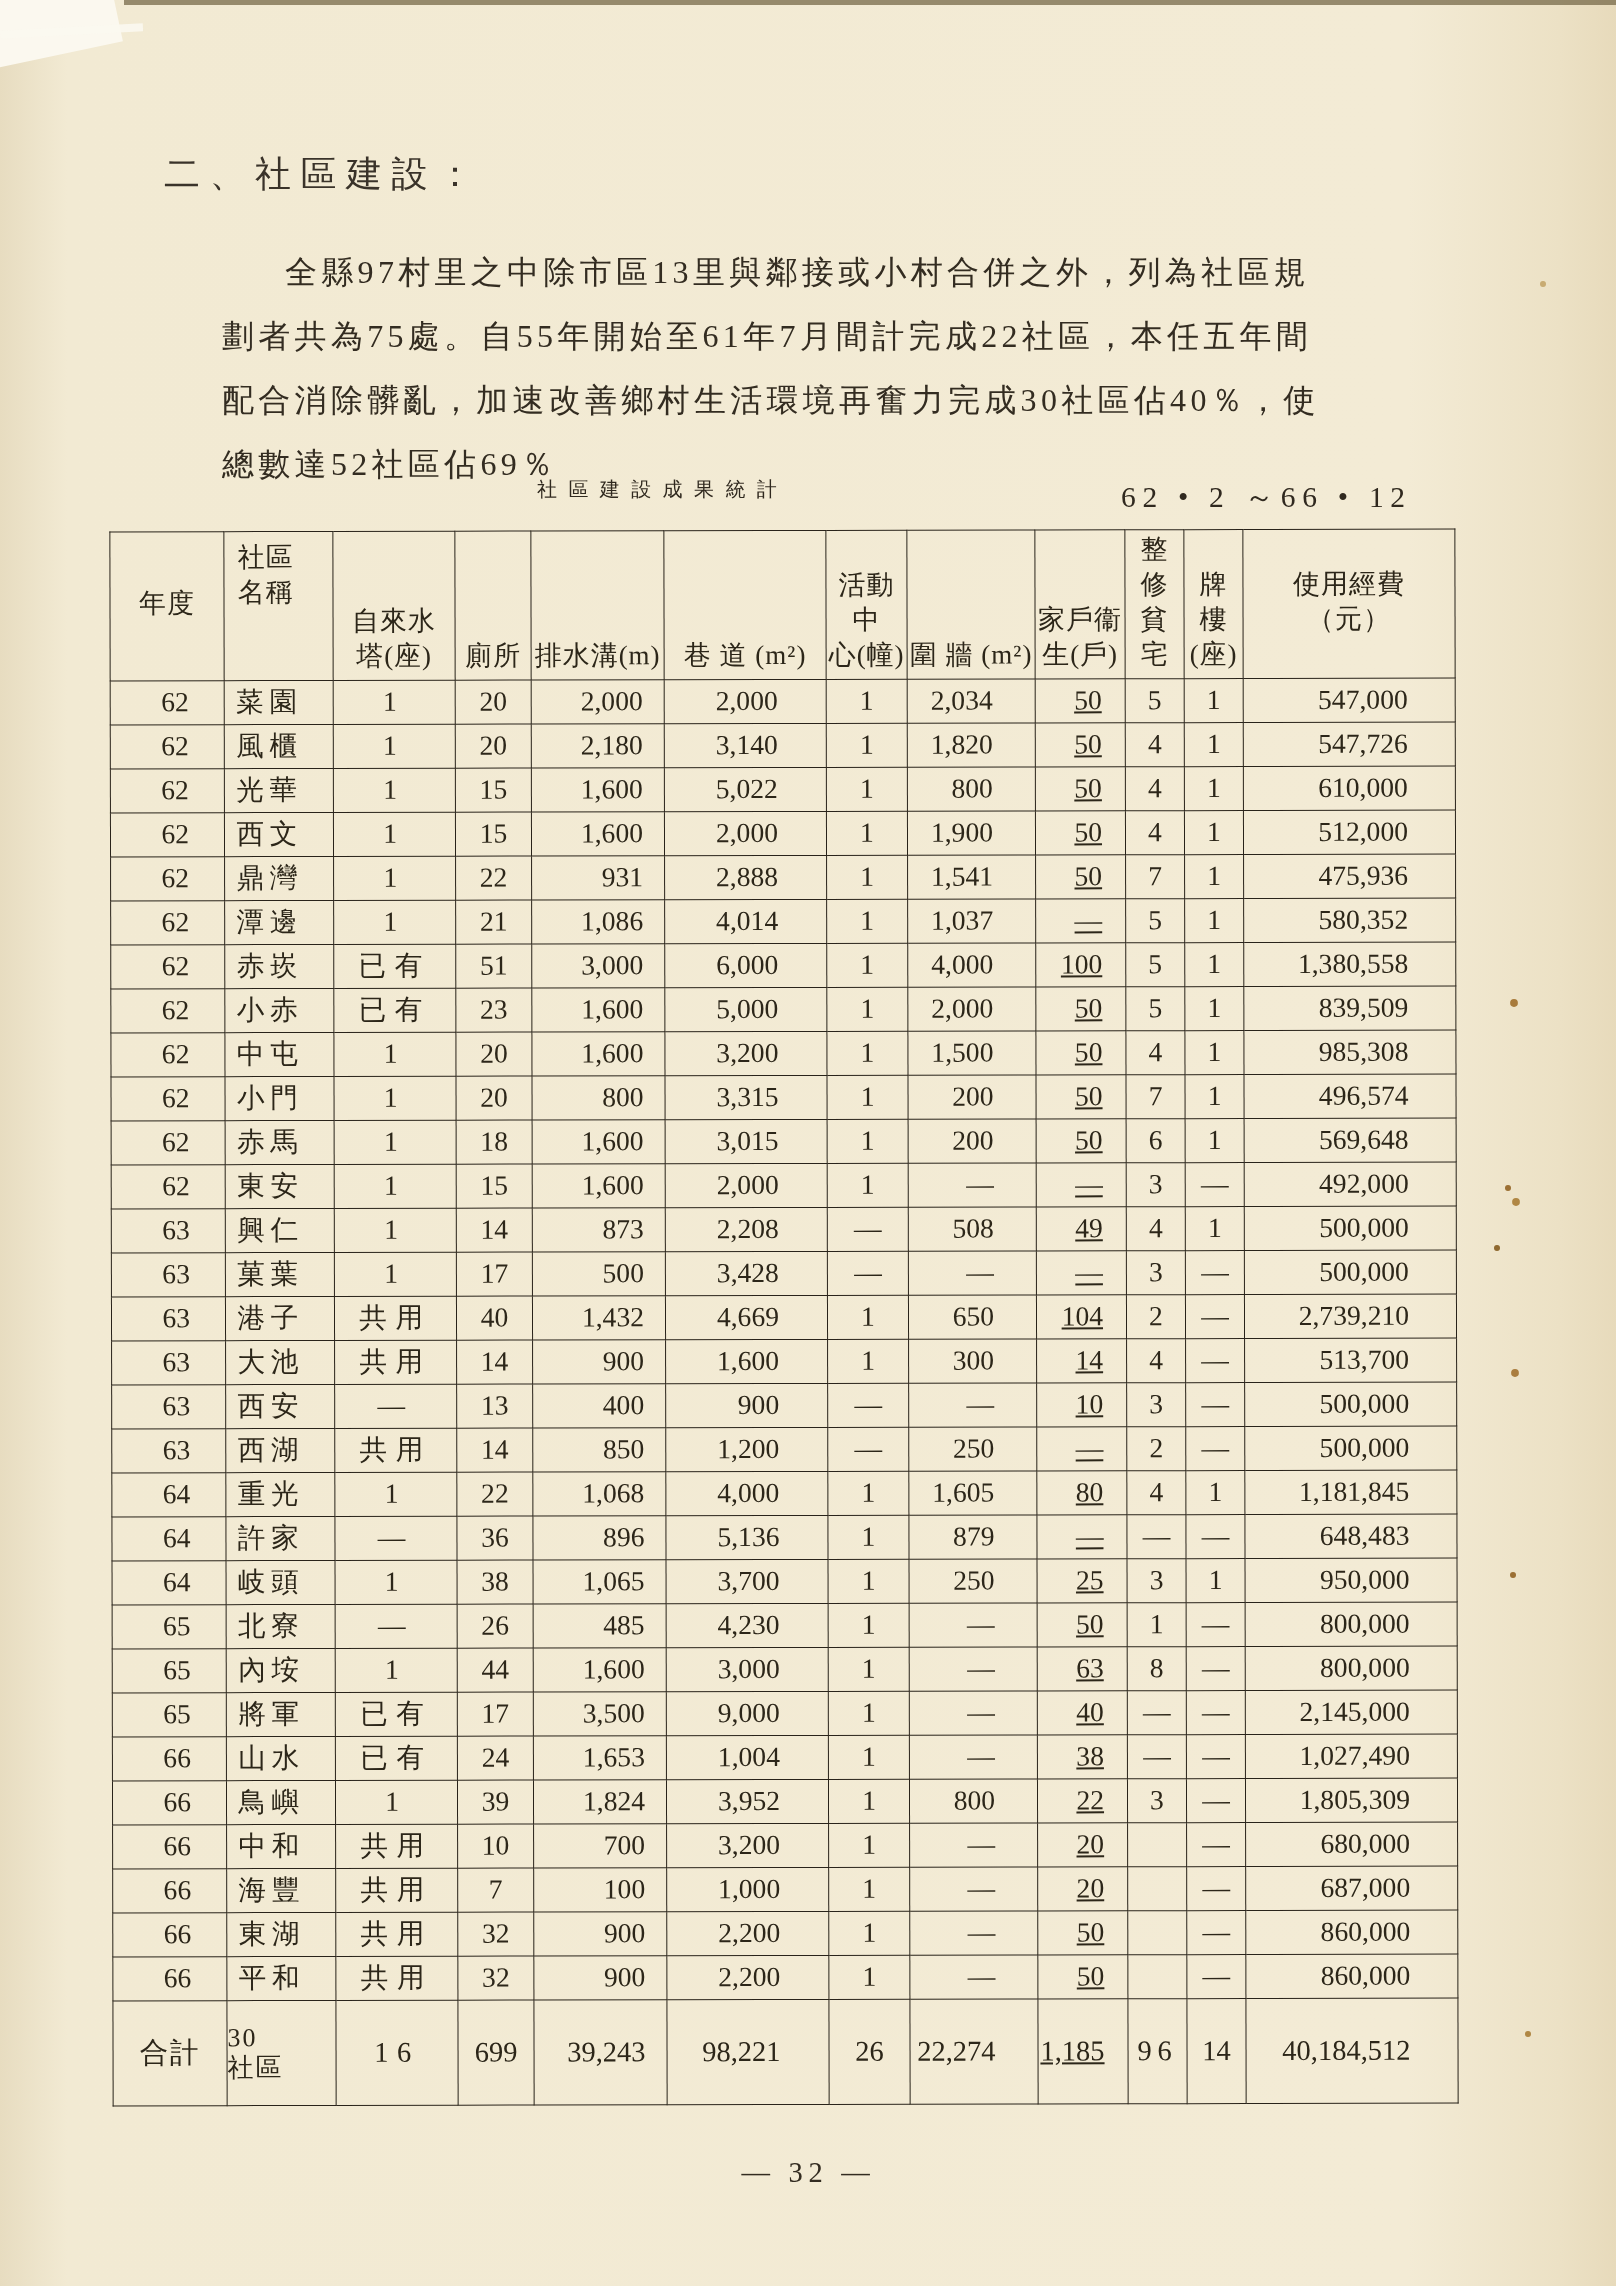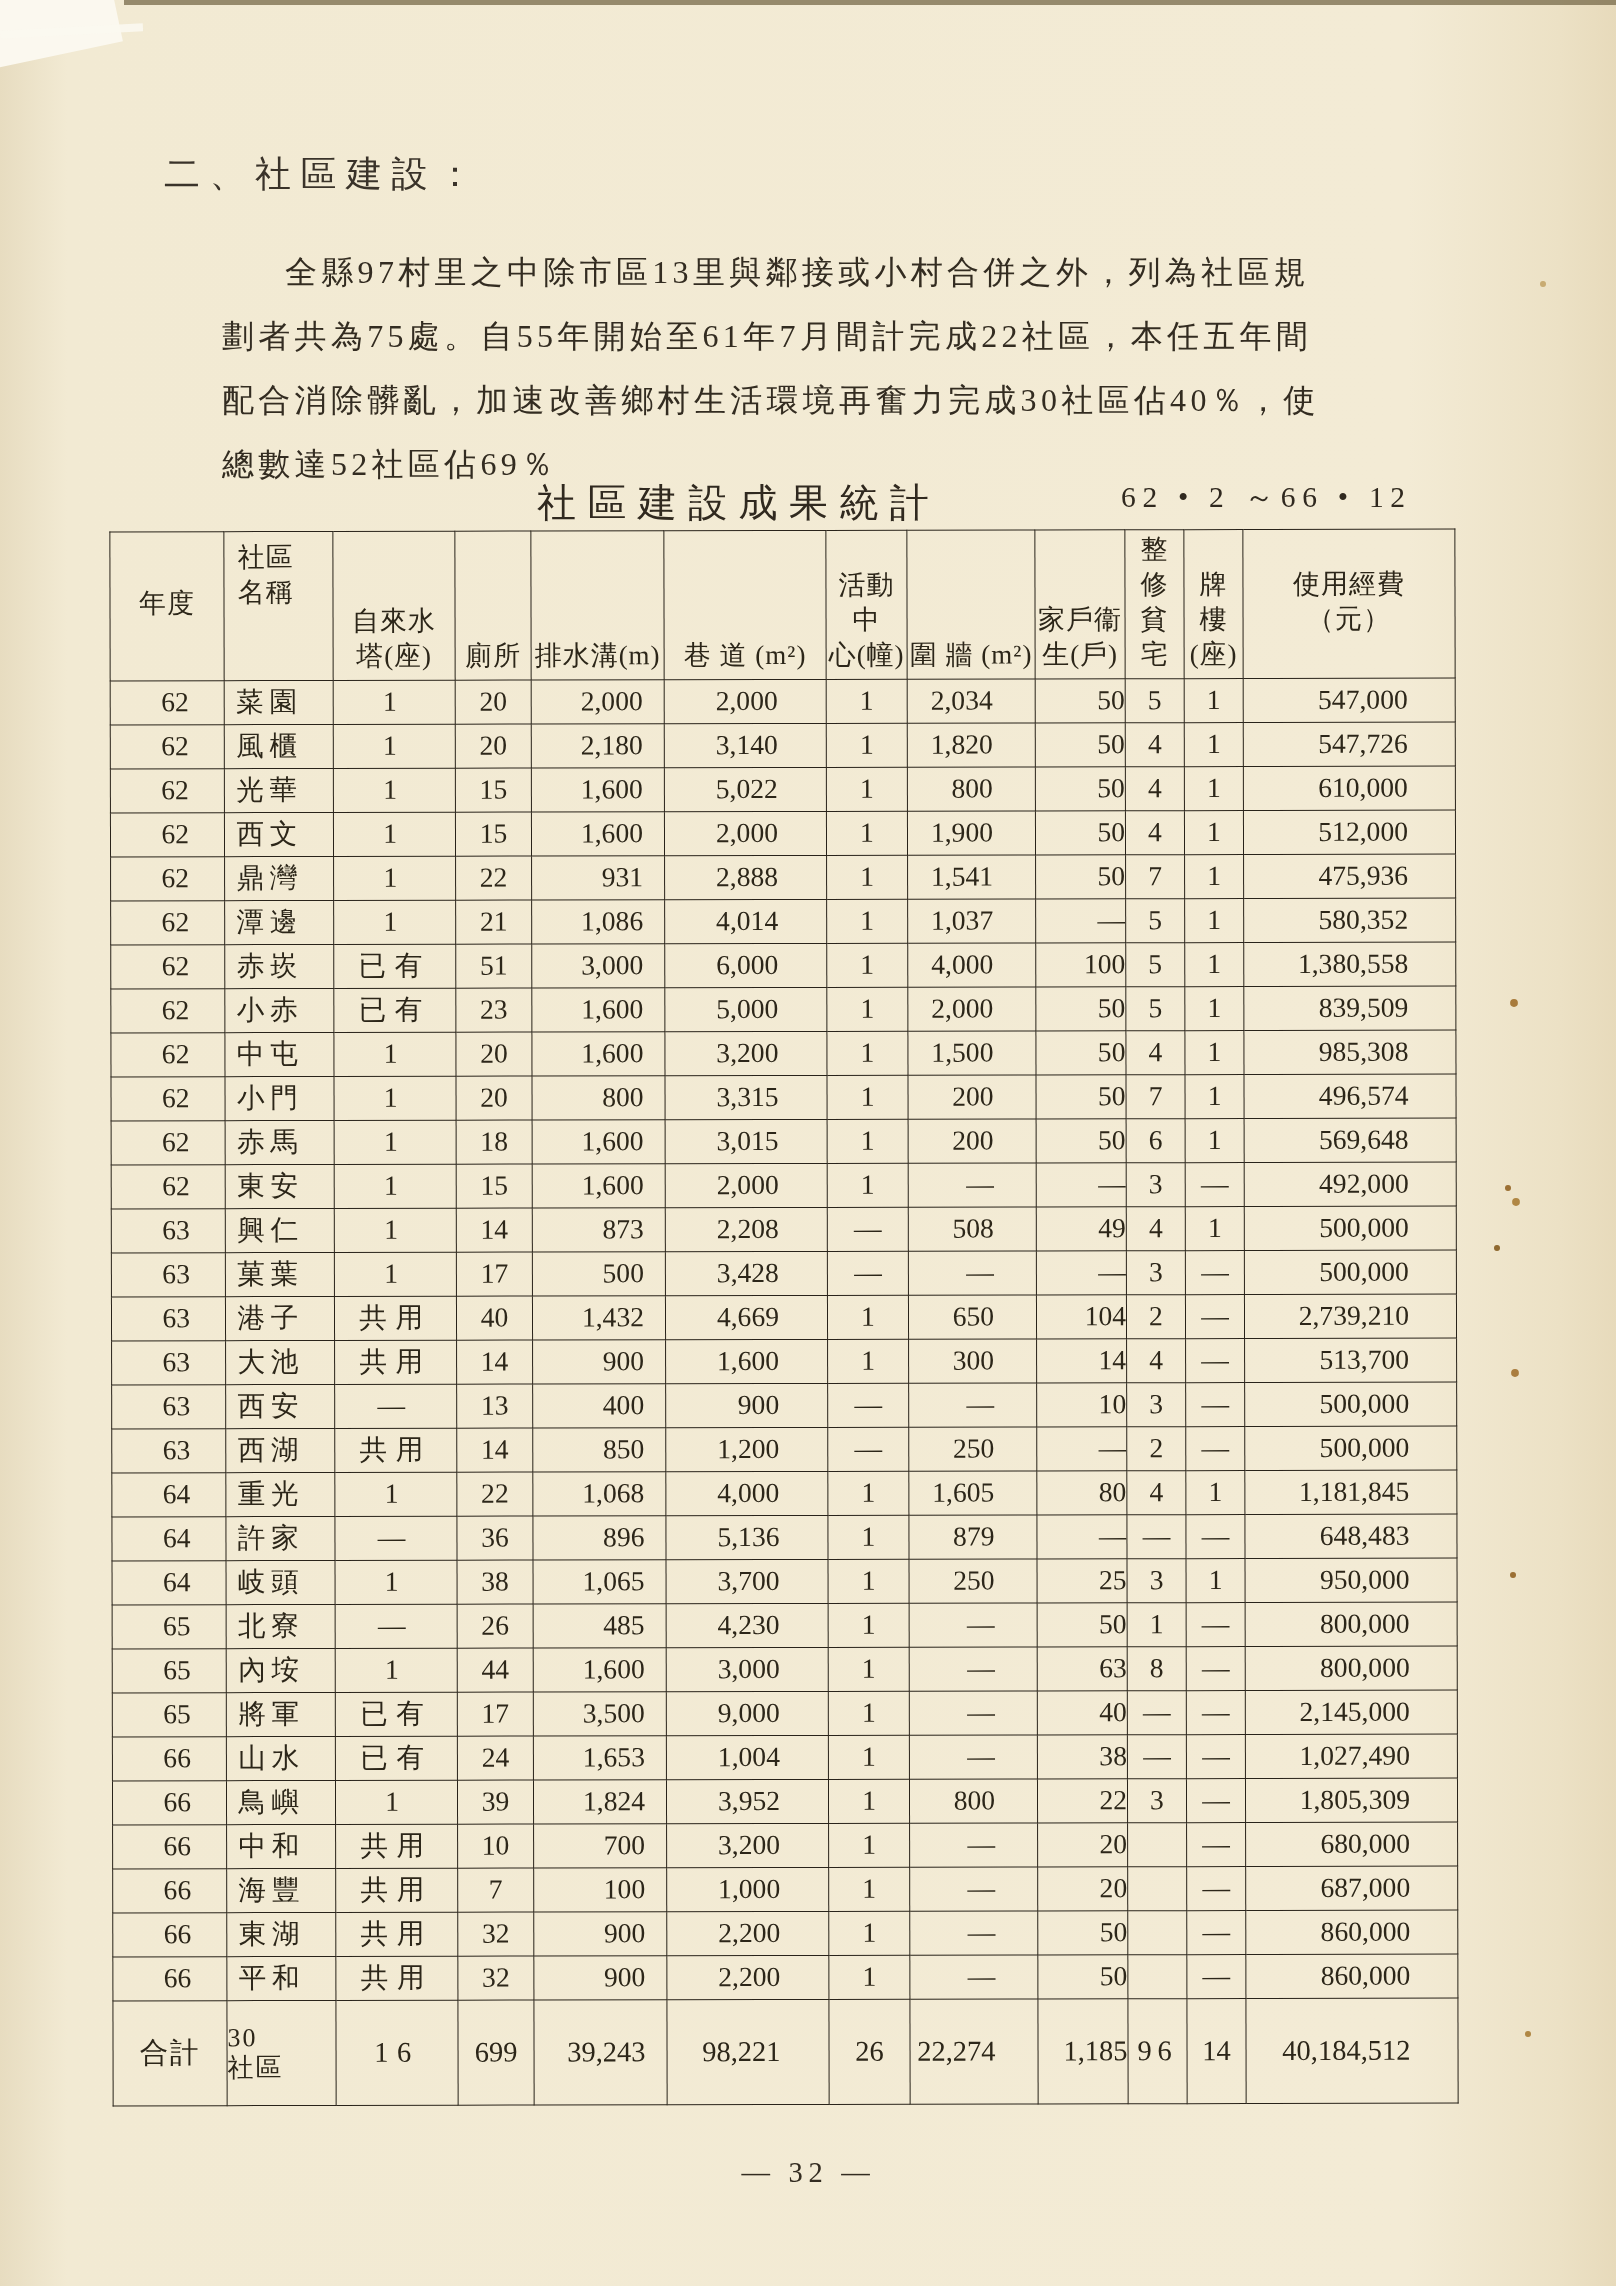--- a/index.html
+++ b/index.html
@@ -23,21 +23,21 @@
   
   .heading{
     position:absolute;left:164px;top:150px;margin:0;
     font-size:36px;font-weight:normal;letter-spacing:9.5px;color:#3a332a;
   }
   .para{position:absolute;left:222px;top:240px;width:1132px;font-size:32px;line-height:64px;letter-spacing:4.3px;color:#332c21;}
   .pline{white-space:nowrap;}
   .pline.indent{text-indent:63px;}
   
   .title-bar{position:absolute;left:111px;top:476px;width:1346px;height:48px;}
-  .ttitle{position:absolute;left:426px;top:0;font-size:39px;letter-spacing:11.4px;color:#30291f;}
+  .ttitle{position:absolute;left:426px;top:0;font-size:20px;letter-spacing:11.4px;color:#30291f;}
   .tperiod{position:absolute;left:1010px;top:1.9px;font-size:29.5px;letter-spacing:6.7px;color:#30291f;}
   
   .stats{
     position:absolute;left:111px;top:530px;width:1346px;
     border-collapse:collapse;table-layout:fixed;
     transform:rotate(-0.12deg);
     color:#2c2619;
   }
   .stats th,.stats td{border:1.9px solid #29231a;overflow:hidden;}
   .stats thead tr{height:99px;}
@@ -47,21 +47,21 @@
   .stats th.v-mid{vertical-align:middle;text-align:center;}
   .stats td{height:43px;font-size:27.6px;padding:0;line-height:32px;}
   .stats td.c0{text-align:right;padding-right:35px;}
   .stats td.c1{text-align:left;padding-left:11.4px;letter-spacing:5.7px;}
   .stats td.c2{text-align:center;letter-spacing:8.6px;}
   .stats td.c3{text-align:center;}
   .stats td.c4{text-align:right;padding-right:21px;}
   .stats td.c5{text-align:right;padding-right:48px;}
   .stats td.c6{text-align:center;}
   .stats td.c7{text-align:right;padding-right:42px;}
-  .stats td.c8{text-align:right;}
+  .stats td.c8{text-align:right;padding-right:23px;text-decoration:underline;}
   .stats td.c9{text-align:center;}
   .stats td.c10{text-align:center;}
   .stats td.c11{text-align:right;padding-right:47px;}
   .stats tr.total td{height:80px;font-size:28.5px;}
   .stats tr.total td.c0{text-align:center;padding:12px;letter-spacing:1.9px;}
   .stats tr.total td.c1{white-space:pre-line;padding:0;font-size:26px;line-height:30px;letter-spacing:1.9px;}
   .stats tr.total td.c9{letter-spacing:5.7px;border-radius:12px;}
   
   .w0{width:114px}.w1{width:109px}.w2{width:122px}.w3{width:76px}.w4{width:133px}.w5{width:162px}
   .w6{width:81px}.w7{width:128px}.w8{width:90px}.w9{width:59px}.w10{width:59px}.w11{width:212px}

